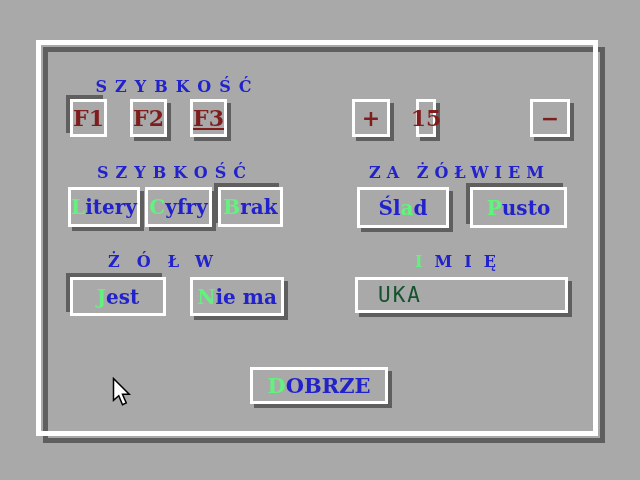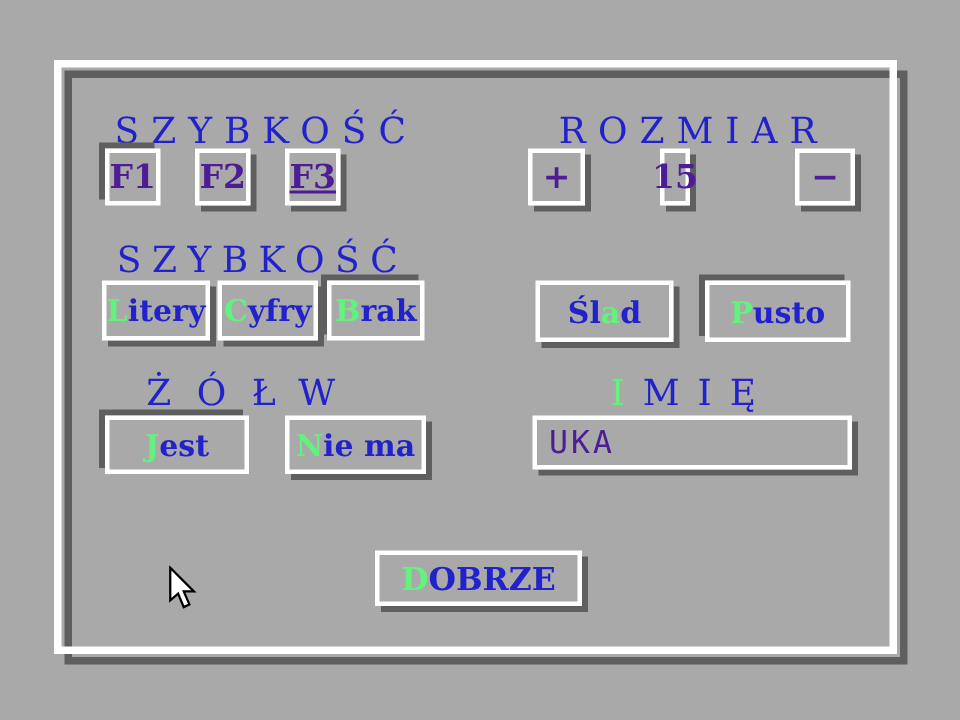--- a/index.html
+++ b/index.html
@@ -9,64 +9,64 @@
   }
   .frame-shadow{
     position:absolute;left:43px;top:47px;width:552px;height:386px;
     border:5px solid #5f5f5f;box-sizing:content-box;
   }
   .frame{
     position:absolute;left:36px;top:40px;width:552px;height:386px;
     border:5px solid #ffffff;box-sizing:content-box;
   }
   .heading{
-    position:absolute;color:#2222cc;font-weight:normal;font-size:24px;
+    position:absolute;color:#2222cc;font-weight:bold;font-size:16px;
     text-align:center;white-space:nowrap;line-height:18px;
   }
   .btn{
     position:absolute;box-sizing:border-box;border:3px solid #ffffff;
     background:#a9a9a9;box-shadow:4px 4px 0 #5f5f5f;
     display:flex;align-items:center;justify-content:center;
     color:#2222cc;font-weight:bold;font-size:20px;white-space:pre;cursor:default;
   }
   .btn.pressed{box-shadow:-4px -4px 0 #5f5f5f;}
-  .green-label{color:#4c1d95;font-size:22px;}
+  .green-label{color:#7f1d1d;font-size:22px;}
   .hot{color:#63f27d;}
   .field{
     position:absolute;box-sizing:border-box;border:3px solid #ffffff;
     background:#a9a9a9;box-shadow:4px 4px 0 #5f5f5f;
-    display:flex;align-items:center;padding-left:8px;
+    display:flex;align-items:center;padding-left:20px;
     font-family:"DejaVu Sans Mono",monospace;font-size:21px;
-    color:#4c1d95;letter-spacing:2px;
+    color:#14532d;letter-spacing:2px;
   }
   .cursor{position:absolute;left:112px;top:377px;}
 </style>
 </head>
 <body>
 
 <div class="screen">
 
   <div class="frame-shadow"></div>
   <div class="frame"></div>
 
   <div class="heading" style="left:65px;top:78px;width:225px;letter-spacing:8px;">SZYBKOŚĆ</div>
   <div class="btn pressed green-label" style="left:70px;top:99px;width:37px;height:38px;">F1</div>
   <div class="btn green-label" style="left:130px;top:99px;width:37px;height:38px;">F2</div>
   <div class="btn green-label" style="left:190px;top:99px;width:37px;height:38px;text-decoration:underline;">F3</div>
 
-  <div class="heading" style="left:355px;top:78px;width:215px;letter-spacing:8px;">ROZMIAR</div>
   <div class="btn green-label" style="left:352px;top:99px;width:38px;height:38px;">+</div>
-  <div class="btn green-label" style="left:440px;top:99px;width:20px;height:38px;">15</div>
+  <div class="btn green-label" style="left:416px;top:99px;width:20px;height:38px;">15</div>
   <div class="btn green-label" style="left:530px;top:99px;width:40px;height:38px;">−</div>
 
   <div class="heading" style="left:65px;top:164px;width:220px;letter-spacing:7px;">SZYBKOŚĆ</div>
   <div class="btn" style="left:68px;top:187px;width:72px;height:40px;"><span class="hot">L</span><span>i</span><span>t</span><span>e</span><span>r</span><span>y</span></div>
   <div class="btn" style="left:145px;top:187px;width:67px;height:40px;"><span class="hot">C</span><span>y</span><span>f</span><span>r</span><span>y</span></div>
   <div class="btn pressed" style="left:218px;top:187px;width:65px;height:40px;"><span class="hot">B</span><span>r</span><span>a</span><span>k</span></div>
 
+  <div class="heading" style="left:352px;top:164px;width:215px;letter-spacing:6px;">ZA ŻÓŁWIEM</div>
   <div class="btn" style="left:357px;top:187px;width:92px;height:41px;"><span>Ś</span><span>l</span><span class="hot">a</span><span>d</span></div>
   <div class="btn pressed" style="left:470px;top:187px;width:97px;height:41px;"><span class="hot">P</span><span>u</span><span>s</span><span>t</span><span>o</span></div>
 
   <div class="heading" style="left:59px;top:253px;width:220px;letter-spacing:17px;">ŻÓŁW</div>
   <div class="btn pressed" style="left:70px;top:277px;width:96px;height:39px;"><span class="hot">J</span><span>e</span><span>s</span><span>t</span></div>
   <div class="btn" style="left:190px;top:277px;width:94px;height:39px;"><span class="hot">N</span><span>i</span><span>e</span><span> </span><span>m</span><span>a</span></div>
 
   <div class="heading" style="left:355px;top:253px;width:213px;letter-spacing:12px;"><span class="hot">I</span><span>M</span><span>I</span><span>Ę</span></div>
   <div class="field" style="left:355px;top:277px;width:213px;height:36px;">UKA</div>
 

